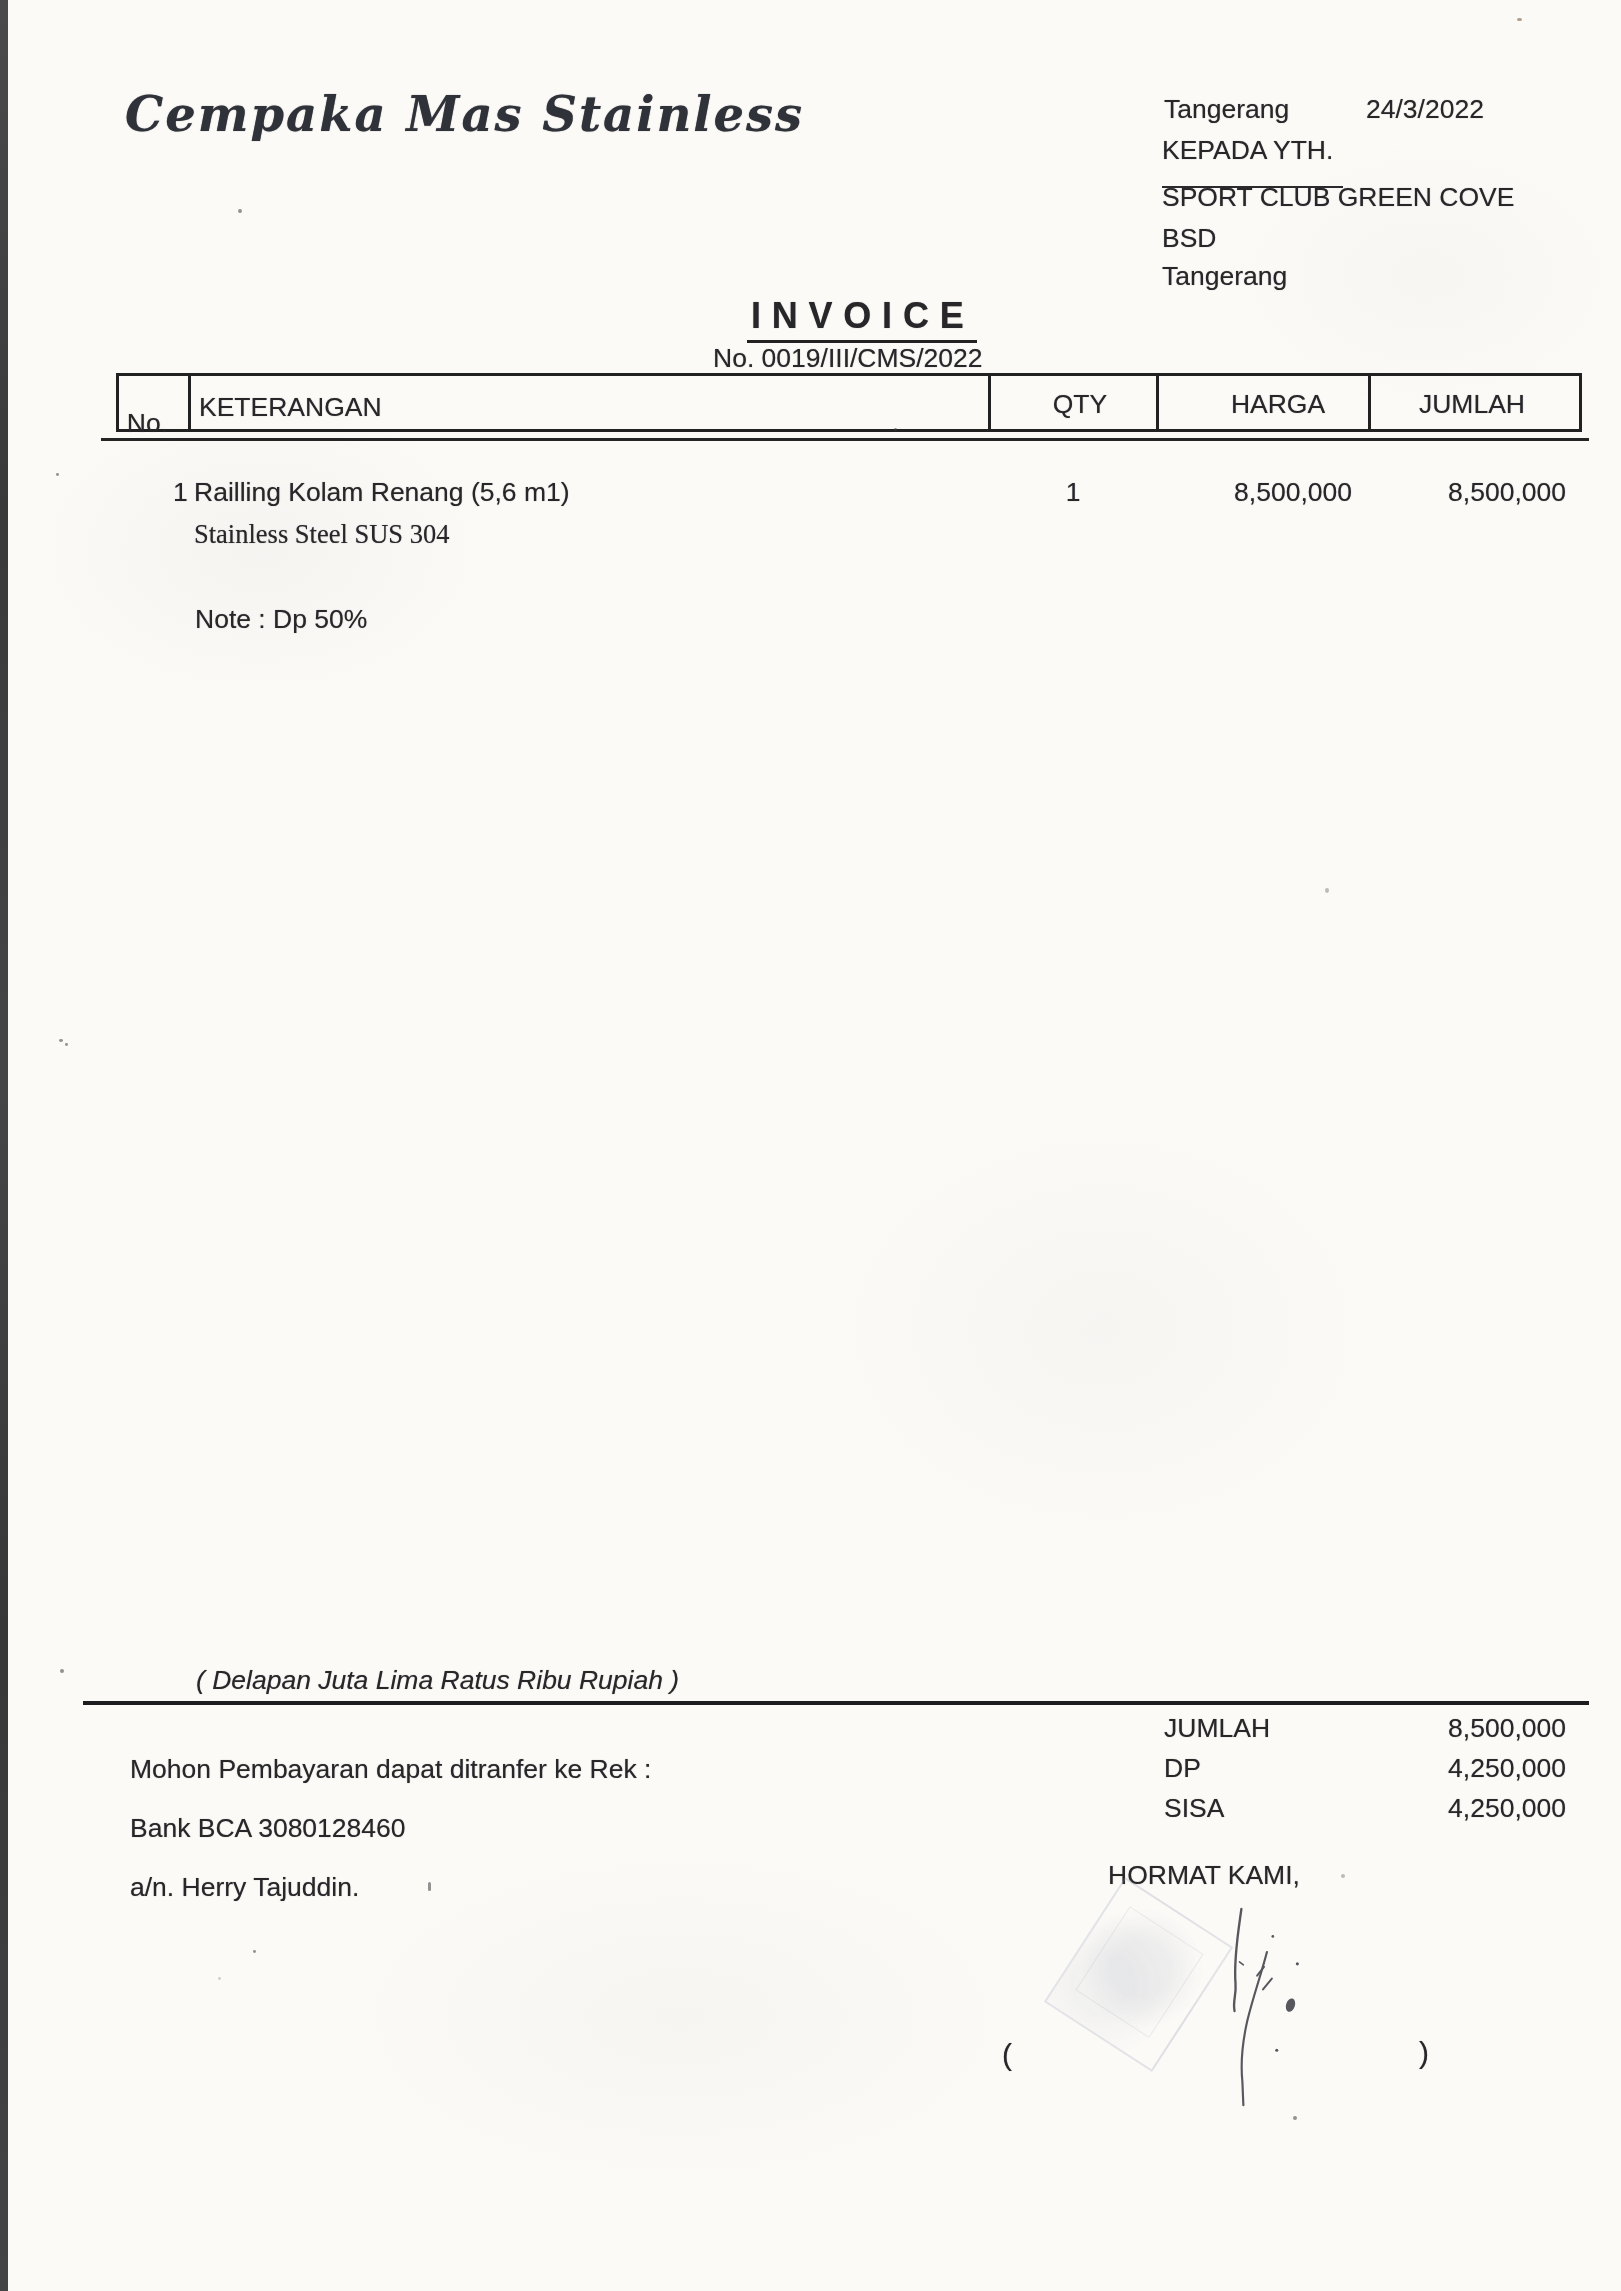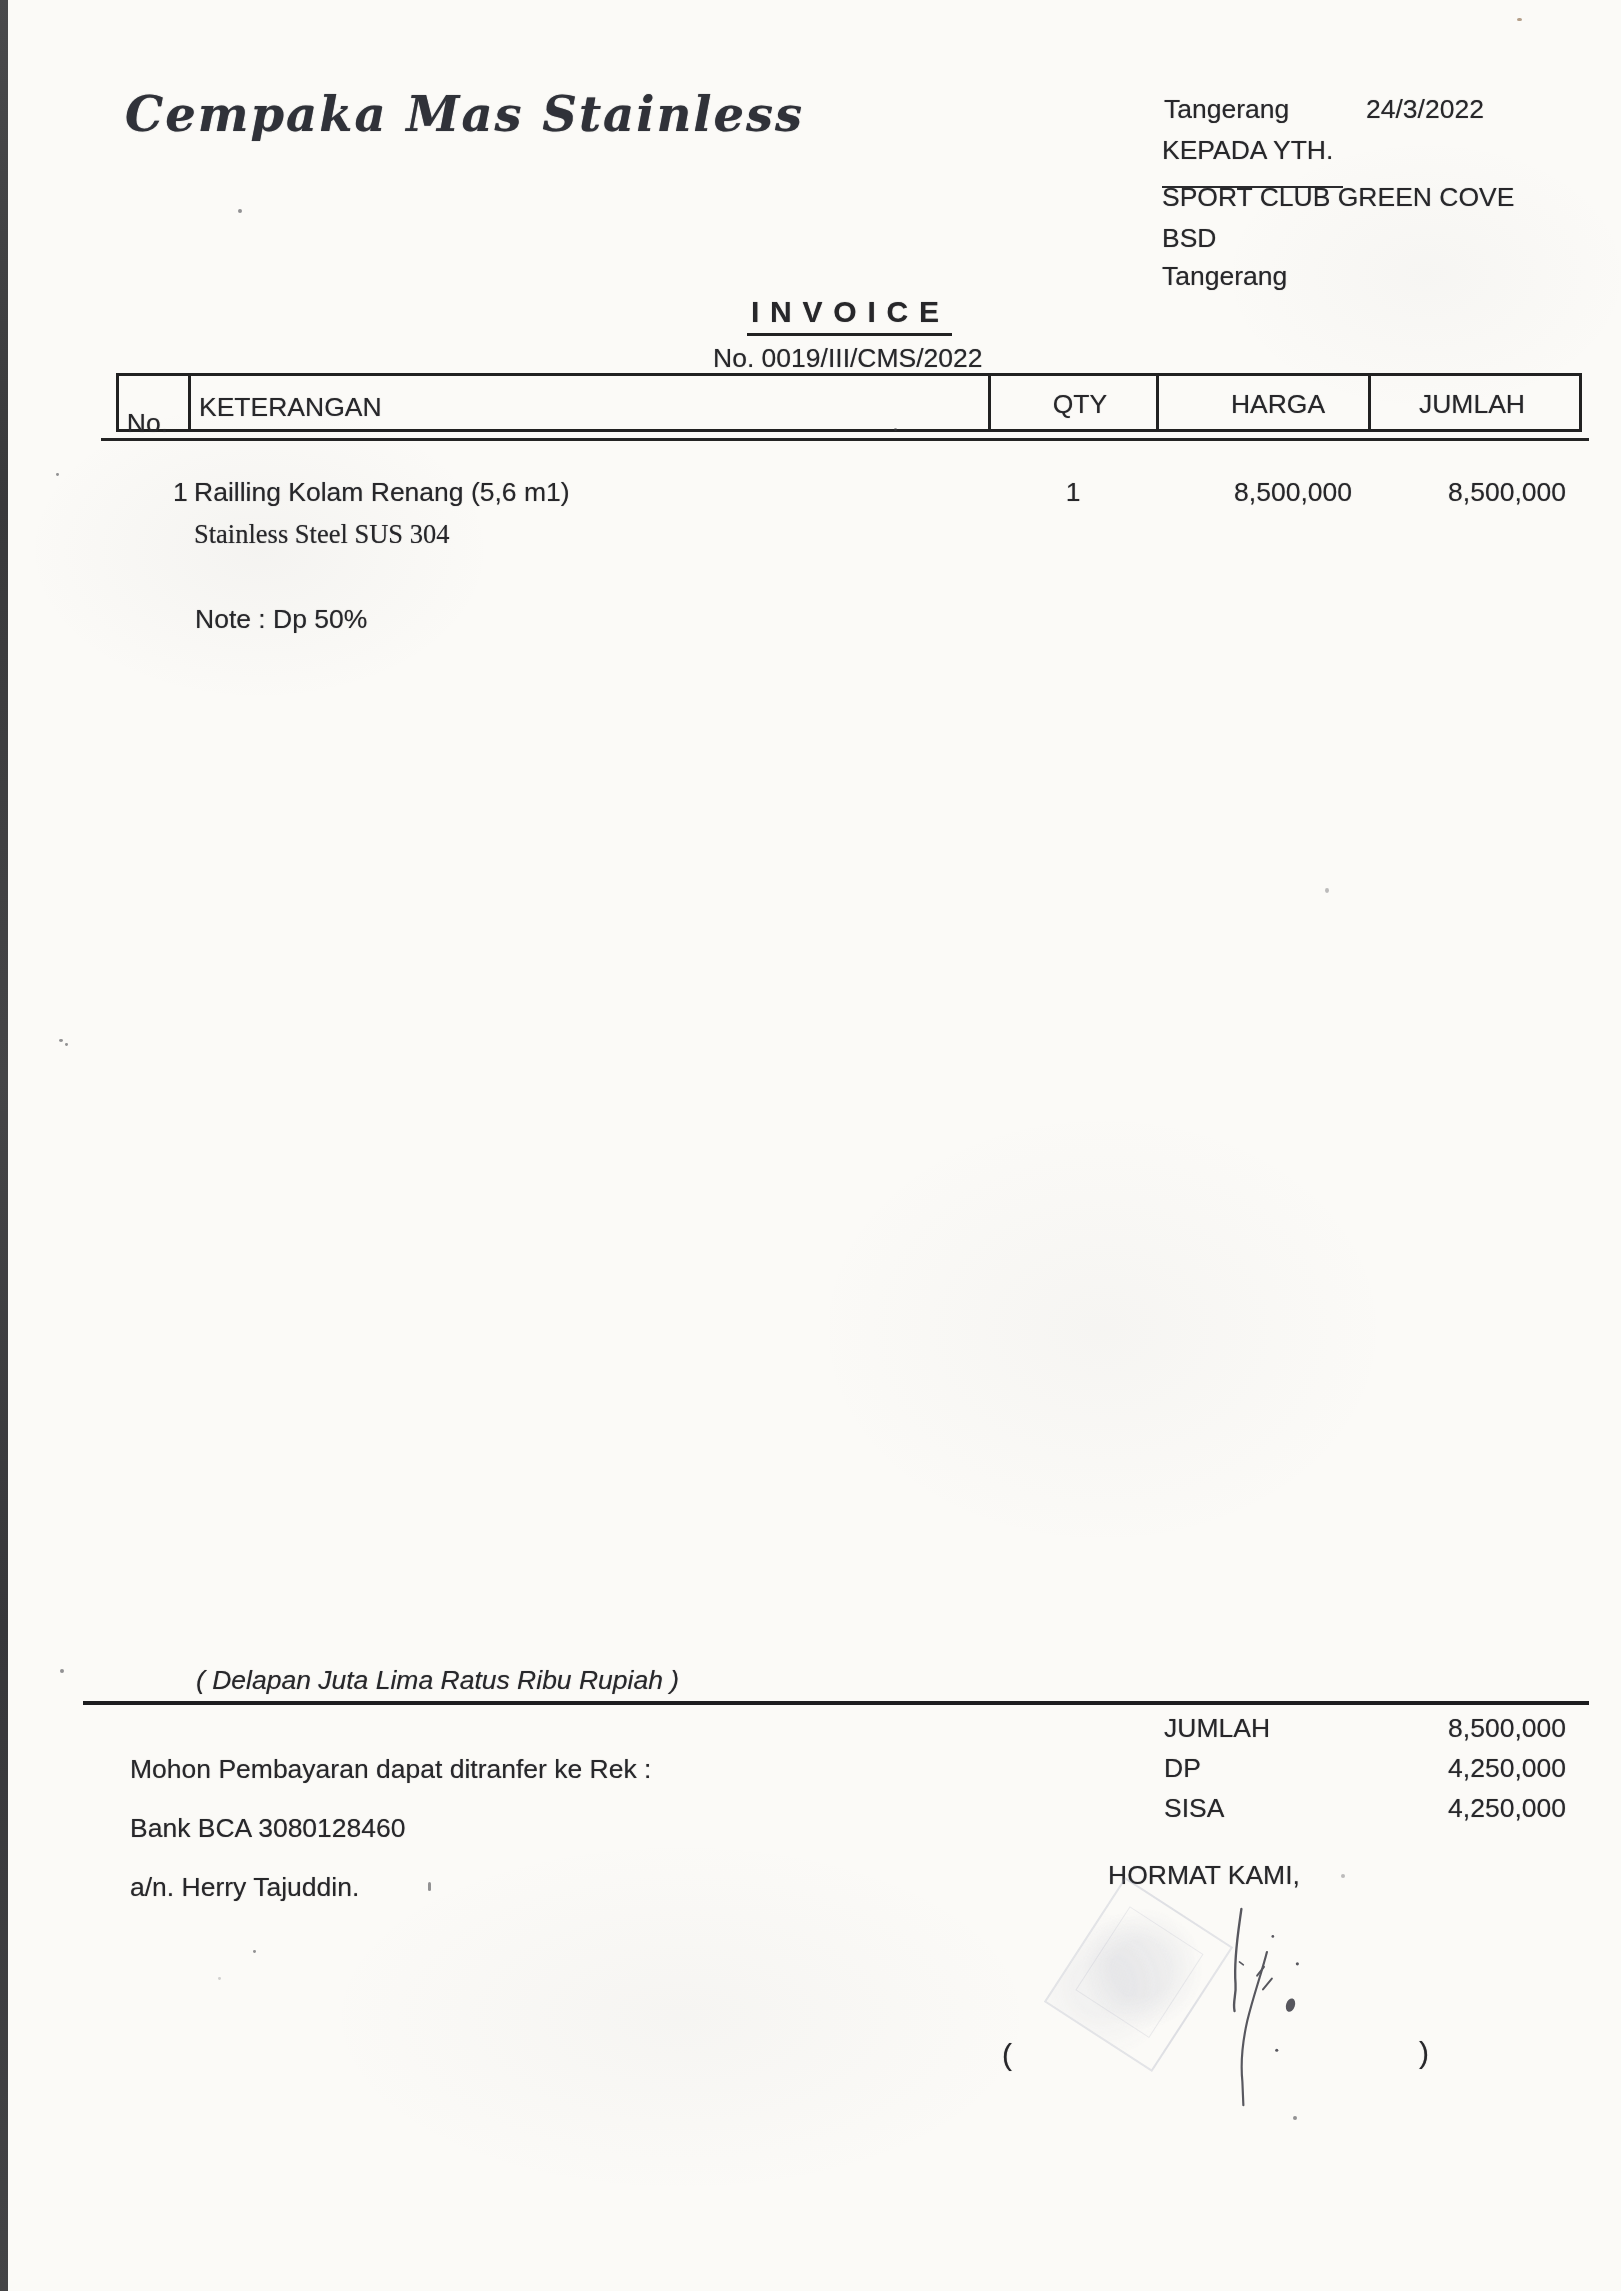--- a/index.html
+++ b/index.html
@@ -37,21 +37,21 @@
     left:125px;top:86px;
     font-family:"DejaVu Serif", serif;
     font-style:italic;font-weight:bold;
     font-size:48px;letter-spacing:2px;
     color:#303239;
     text-shadow:0 0 1px rgba(40,42,52,0.6);
   }
   .underlined{border-bottom:2.9px solid #2b2b2e;padding-bottom:19px;padding-right:9.8px;}
   .title{
     left:747px;top:294px;
-    font-size:30px;font-weight:600;letter-spacing:10.8px;
+    font-size:36px;font-weight:600;letter-spacing:10.8px;
     border-bottom:3.9px solid #222;
     padding:0 2px 2.9px 3.9px;
   }
   .thead-box{
     left:116px;top:373px;width:1460px;height:53px;
     border:3.9px solid #212121;
   }
   .thead-box .vline{position:absolute;top:0;width:2.9px;height:100%;background:#212121;}
   .thead-box .hlabel{position:absolute;font-size:26.5px;white-space:nowrap;text-shadow:0 0 1px rgba(45,45,50,0.5);}
   .under2{left:101px;top:438px;width:1488px;height:2.9px;background:#242424;}

